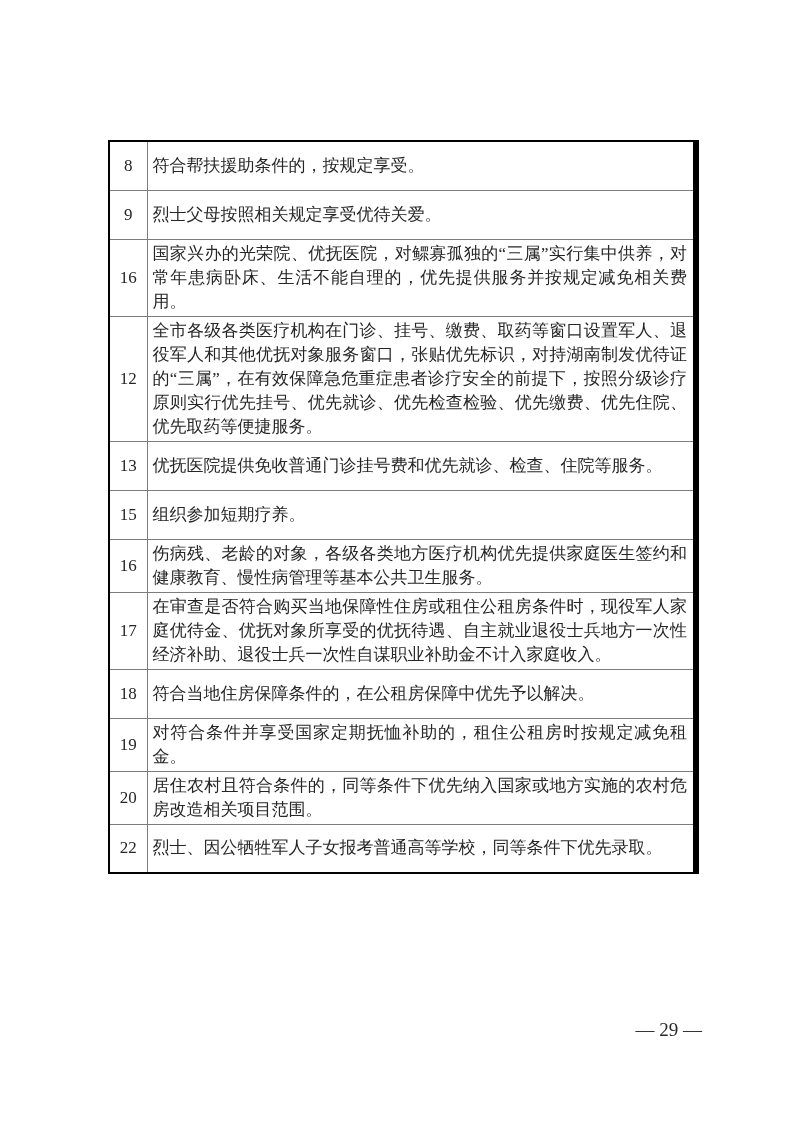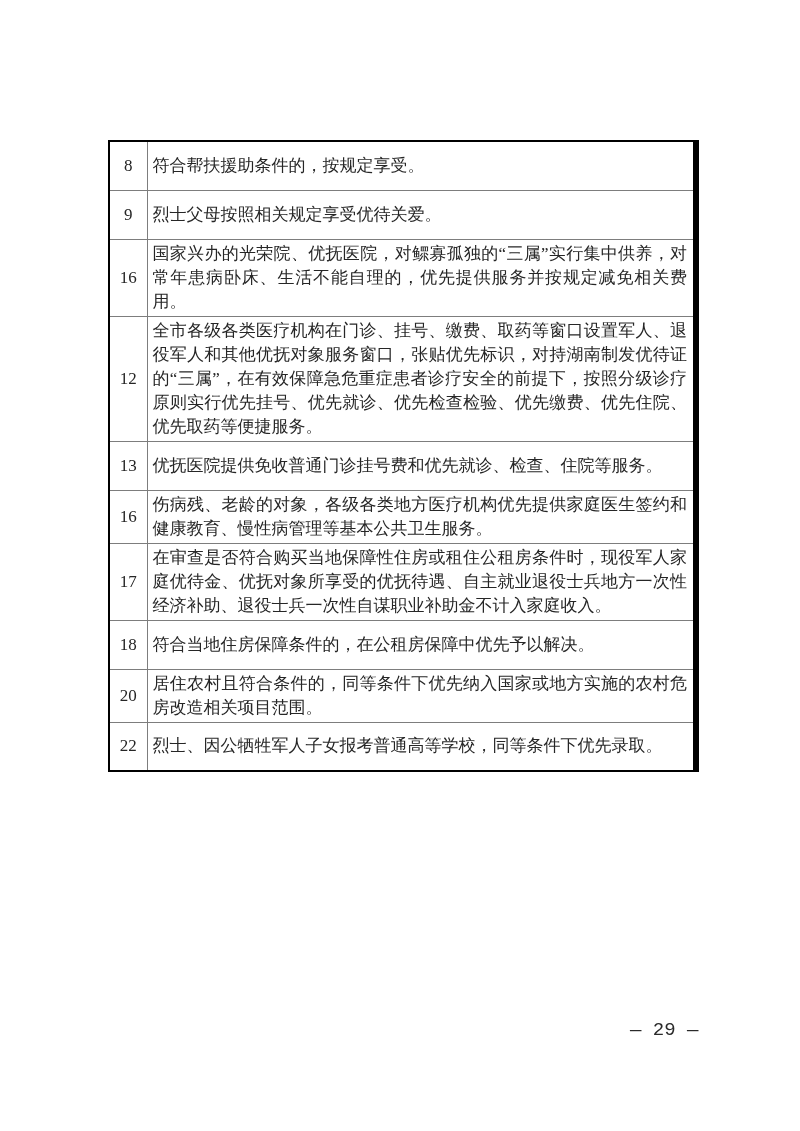--- a/index.html
+++ b/index.html
@@ -51,23 +51,23 @@
     height: 49px;
     letter-spacing: 0px;
   }
   .page-number {
     position: absolute;
     left: 630px;
     top: 1019px;
     width: 72px;
     font-size: 19px;
     color: #2a2a2a;
-    text-align: left;
+    text-align: right;
     white-space: nowrap;
-    font-family: Liberation Mono, monospace;
+    font-family: Liberation Serif, serif;
   }
 </style>
 </head>
 <body>
 
 <div class="page">
 
   <table class="benefits-table">
     <tbody id="table-body">
         <tr>
@@ -84,30 +84,38 @@
         </tr>
         <tr>
           <td class="num">12</td>
           <td class="content">全市各级各类医疗机构在门诊、挂号、缴费、取药等窗口设置军人、退役军人和其他优抚对象服务窗口，张贴优先标识，对持湖南制发优待证的“三属”，在有效保障急危重症患者诊疗安全的前提下，按照分级诊疗原则实行优先挂号、优先就诊、优先检查检验、优先缴费、优先住院、优先取药等便捷服务。</td>
         </tr>
         <tr>
           <td class="num">13</td>
           <td class="content">优抚医院提供免收普通门诊挂号费和优先就诊、检查、住院等服务。</td>
         </tr>
         <tr>
+          <td class="num">15</td>
+          <td class="content">组织参加短期疗养。</td>
+        </tr>
+        <tr>
           <td class="num">16</td>
           <td class="content">伤病残、老龄的对象，各级各类地方医疗机构优先提供家庭医生签约和健康教育、慢性病管理等基本公共卫生服务。</td>
         </tr>
         <tr>
           <td class="num">17</td>
           <td class="content">在审查是否符合购买当地保障性住房或租住公租房条件时，现役军人家庭优待金、优抚对象所享受的优抚待遇、自主就业退役士兵地方一次性经济补助、退役士兵一次性自谋职业补助金不计入家庭收入。</td>
         </tr>
         <tr>
           <td class="num">18</td>
           <td class="content">符合当地住房保障条件的，在公租房保障中优先予以解决。</td>
+        </tr>
+        <tr>
+          <td class="num">19</td>
+          <td class="content">对符合条件并享受国家定期抚恤补助的，租住公租房时按规定减免租金。</td>
         </tr>
         <tr>
           <td class="num">20</td>
           <td class="content">居住农村且符合条件的，同等条件下优先纳入国家或地方实施的农村危房改造相关项目范围。</td>
         </tr>
         <tr>
           <td class="num">22</td>
           <td class="content">烈士、因公牺牲军人子女报考普通高等学校，同等条件下优先录取。</td>
         </tr>
       </tbody>

